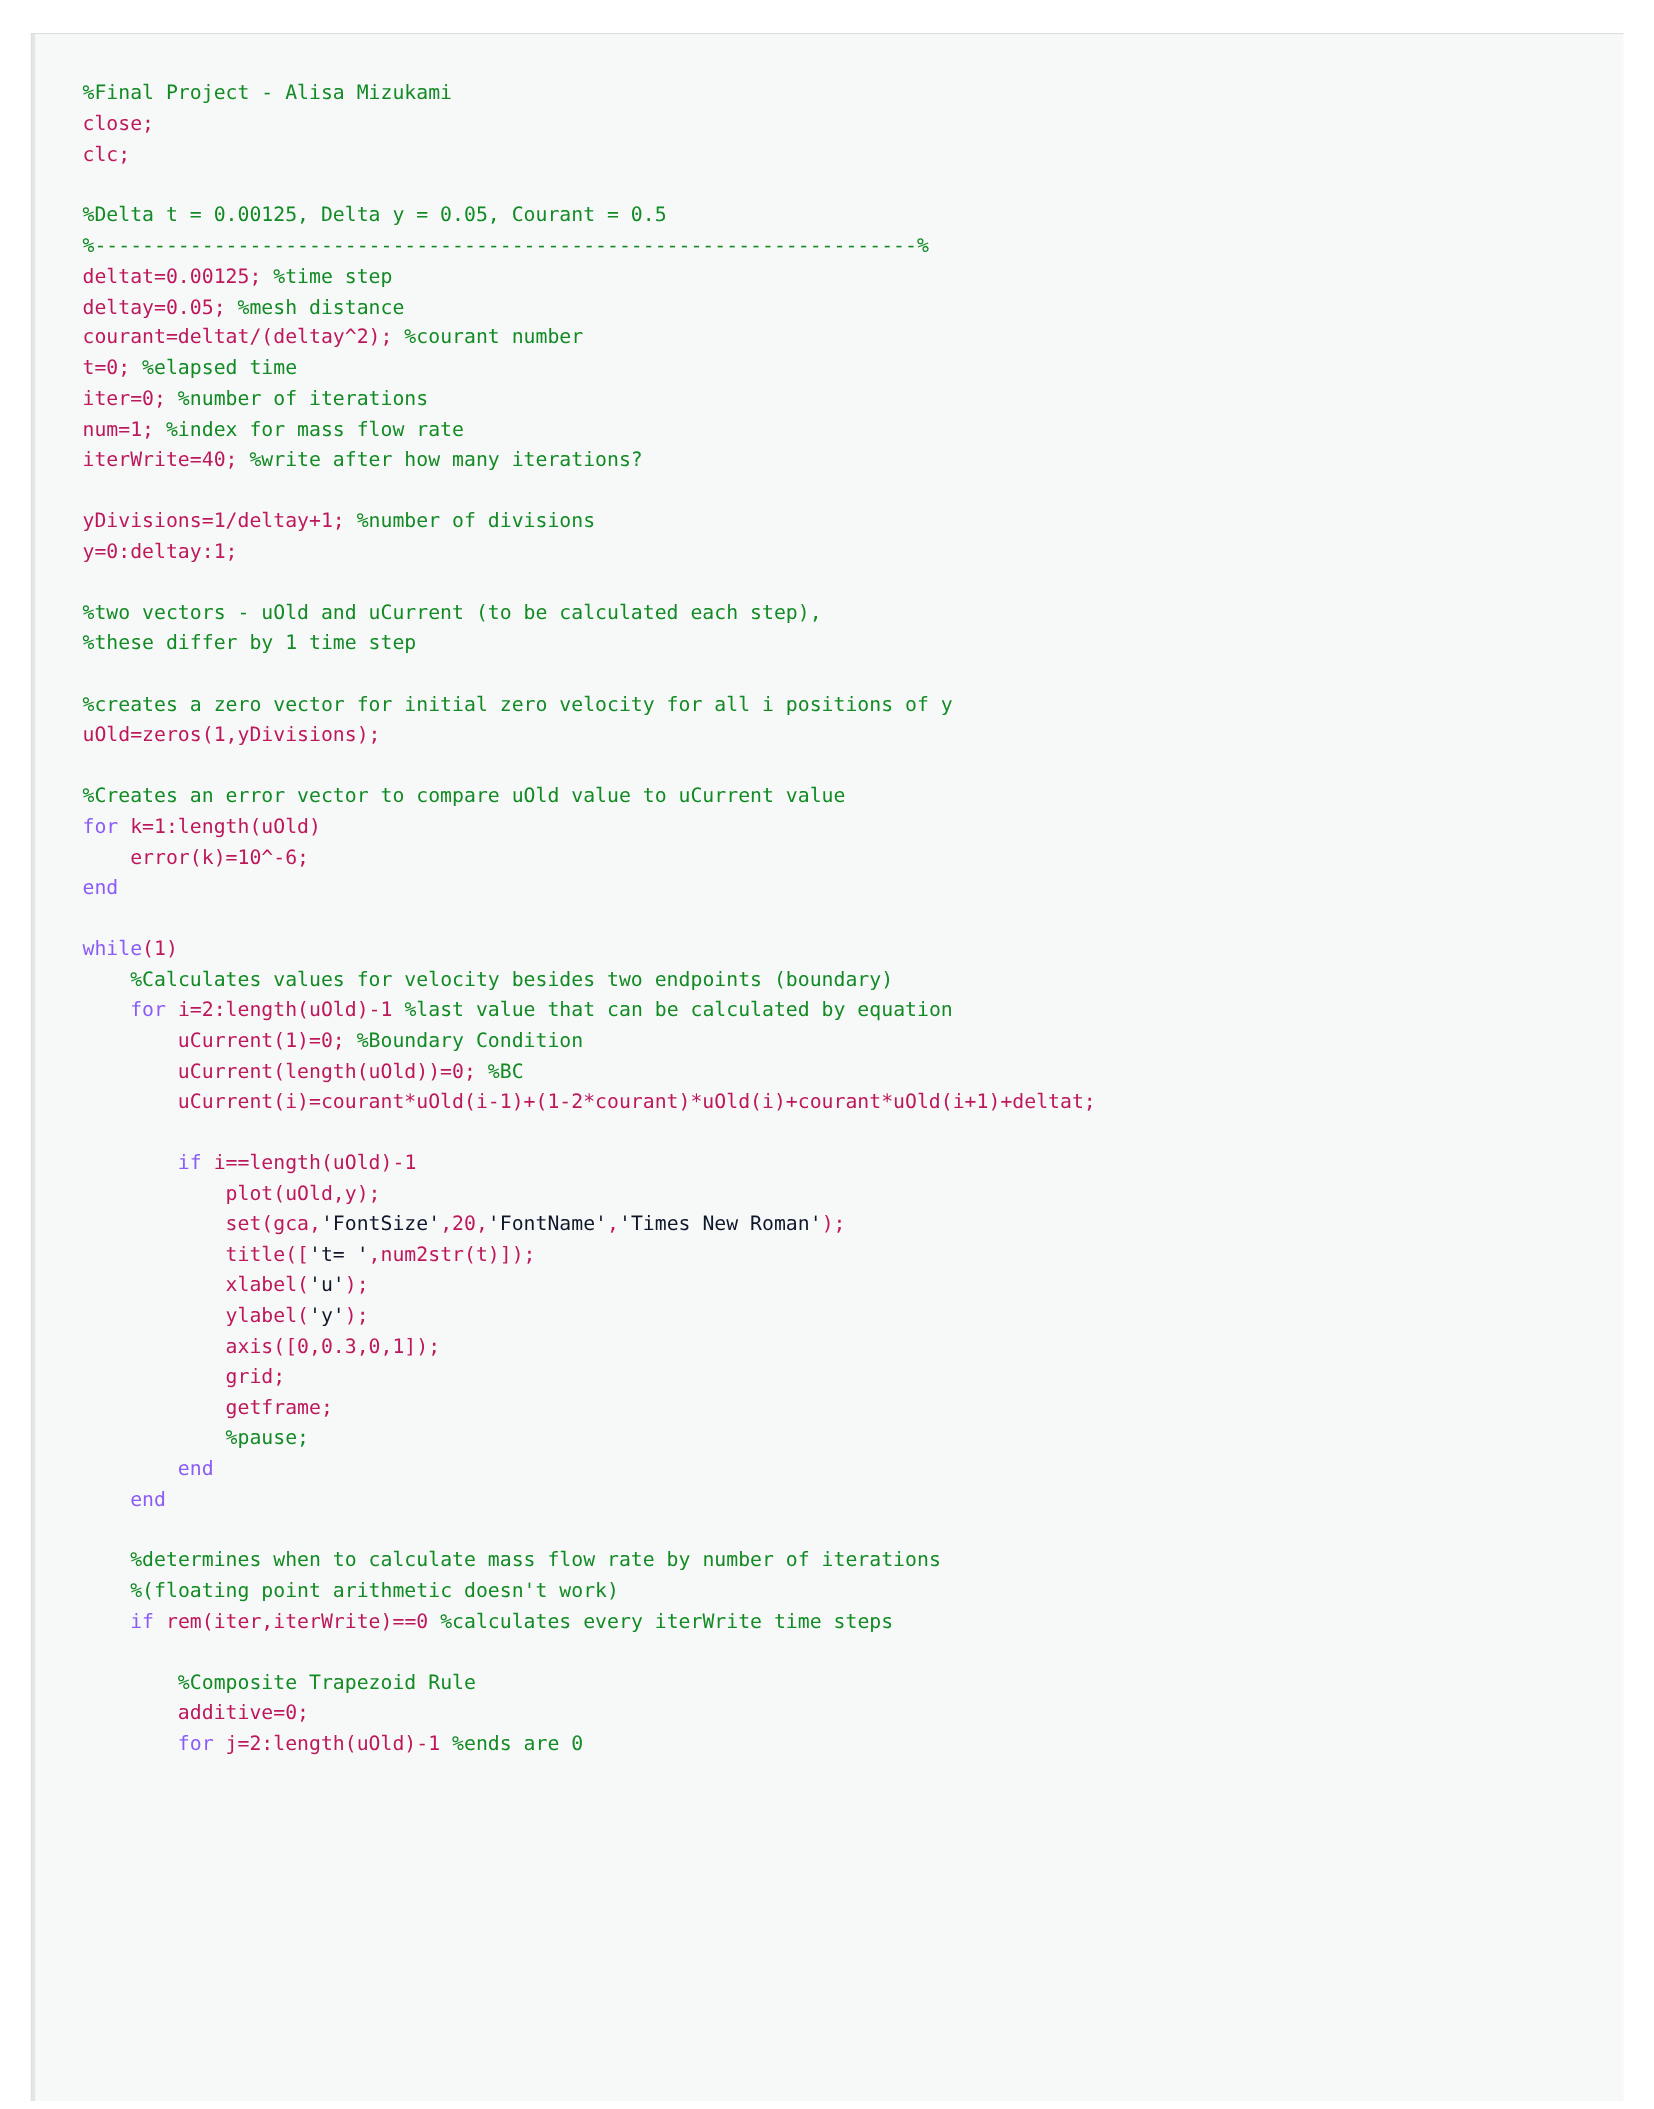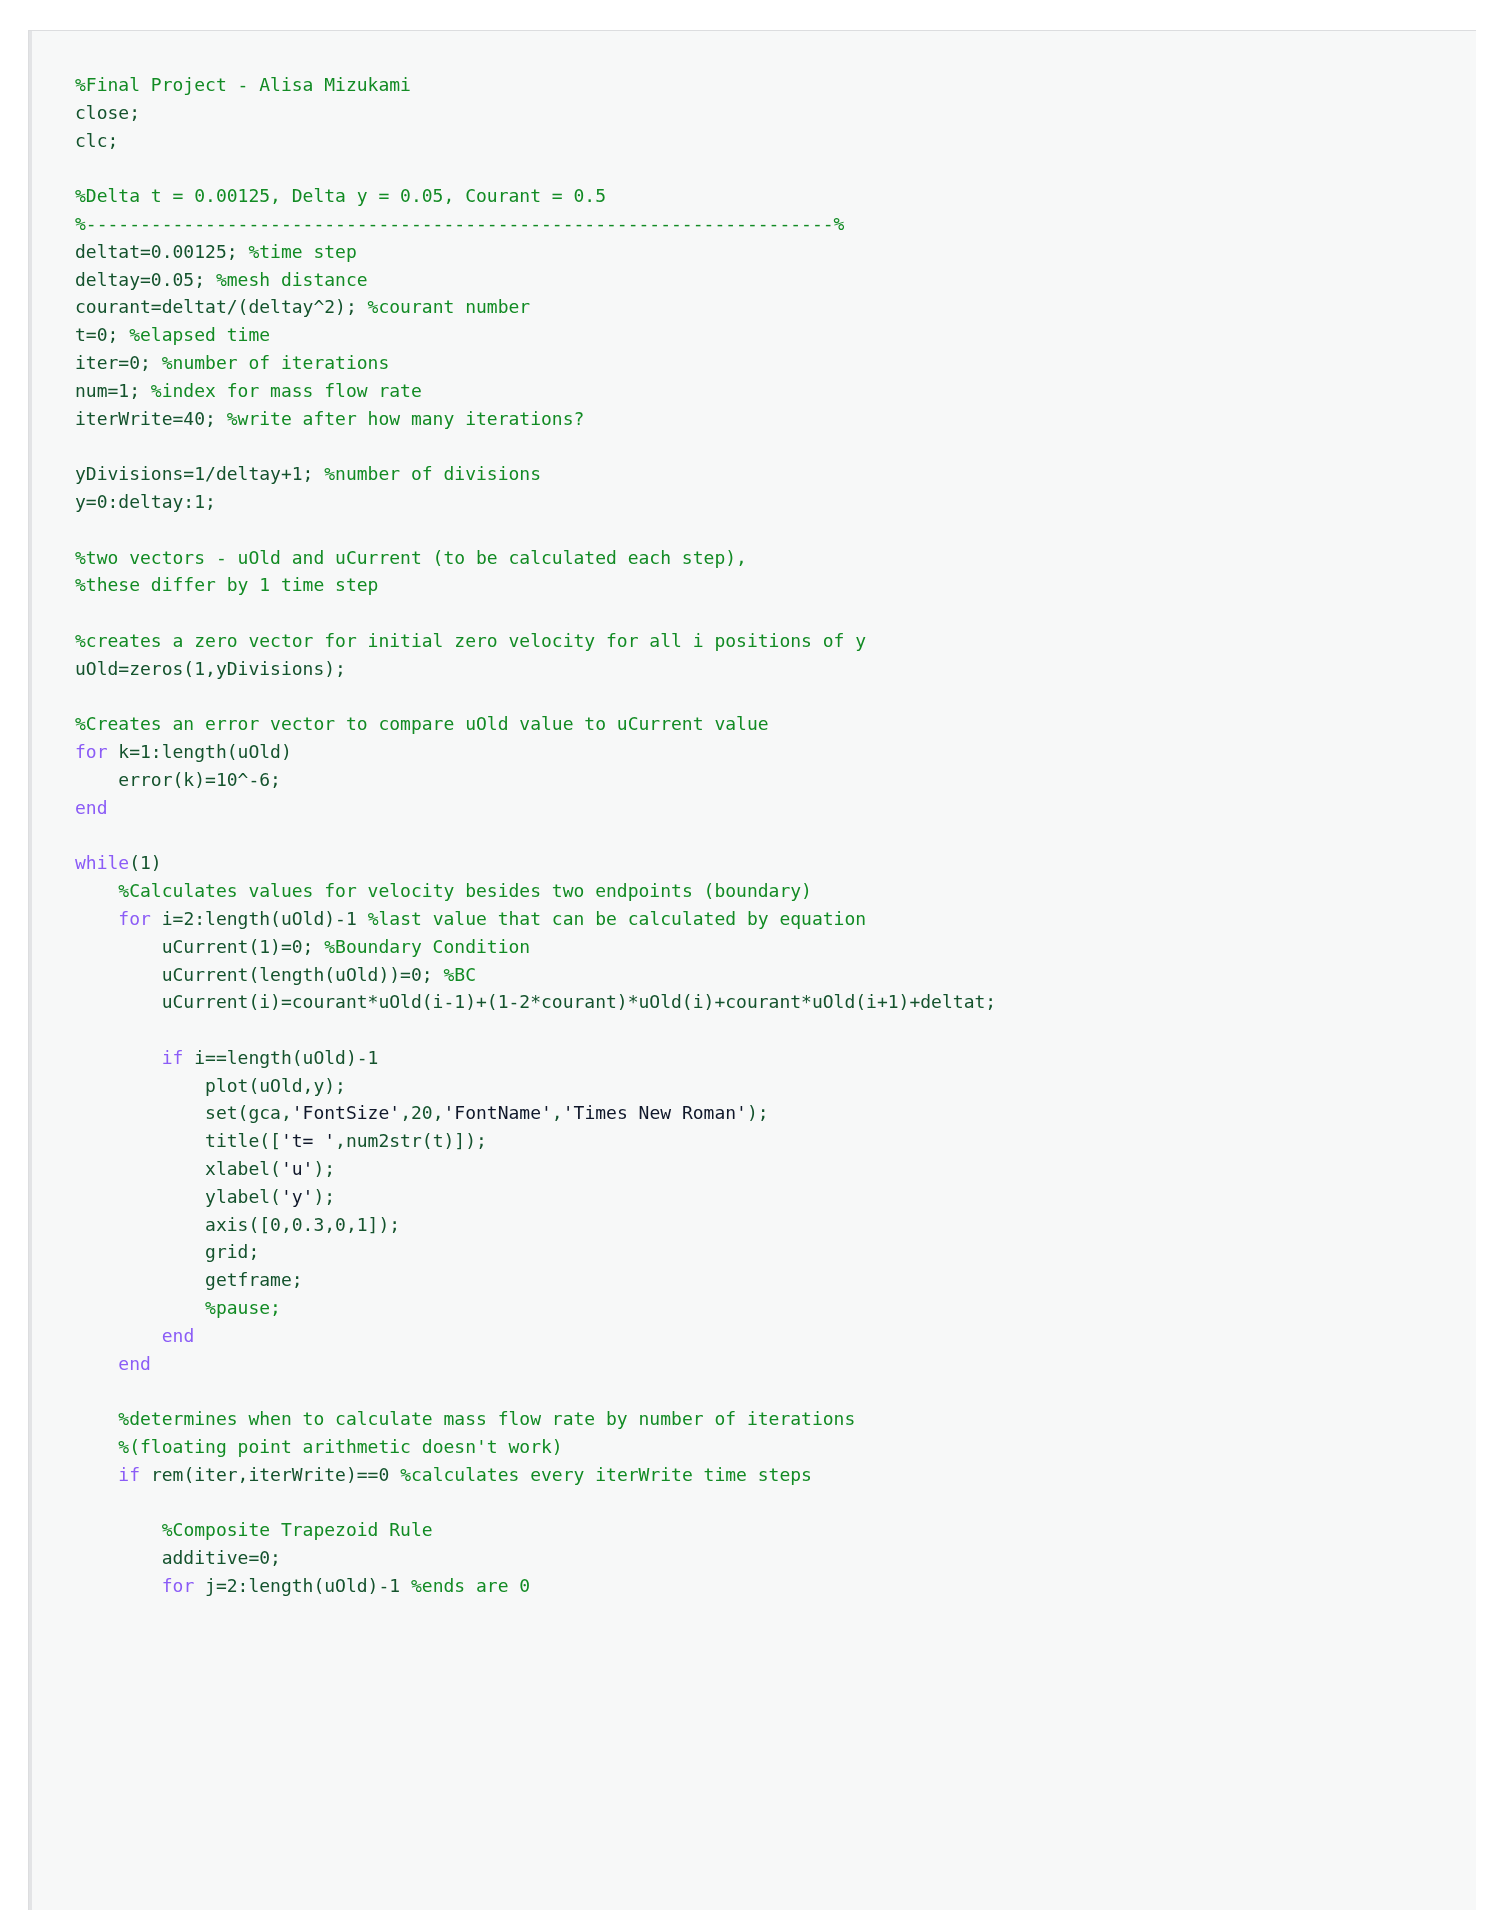--- a/index.html
+++ b/index.html
@@ -48,21 +48,21 @@
     margin-left: 20px;
   }
   .ln {
     display: block;
     height: 27.8px;
     white-space: pre;
   }
   .cm { color: #128b24; }
   .kw { color: #8b5cf6; }
   .st { color: #0f172a; }
-  .pl { color: #14532d; }
+  .pl { color: #be185d; }
 </style>
 </head>
 <body style="background: rgb(255, 255, 255);">
 
 <div id="code-page" style="background: rgb(247, 248, 248); border-color: rgb(220, 221, 223);">
   <div id="gutter-line"></div>
   <pre id="code-block"><span class="ln"><span class="cm">%Final Project - Alisa Mizukami</span></span><span class="ln"><span class="pl">close;</span></span><span class="ln"><span class="pl">clc;</span></span><span class="ln">&nbsp;</span><span class="ln"><span class="cm">%Delta t = 0.00125, Delta y = 0.05, Courant = 0.5</span></span><span class="ln"><span class="cm">%---------------------------------------------------------------------%</span></span><span class="ln"><span class="pl">deltat=0.00125; </span><span class="cm">%time step</span></span><span class="ln"><span class="pl">deltay=0.05; </span><span class="cm">%mesh distance</span></span><span class="ln"><span class="pl">courant=deltat/(deltay^2); </span><span class="cm">%courant number</span></span><span class="ln"><span class="pl">t=0; </span><span class="cm">%elapsed time</span></span><span class="ln"><span class="pl">iter=0; </span><span class="cm">%number of iterations</span></span><span class="ln"><span class="pl">num=1; </span><span class="cm">%index for mass flow rate</span></span><span class="ln"><span class="pl">iterWrite=40; </span><span class="cm">%write after how many iterations?</span></span><span class="ln">&nbsp;</span><span class="ln"><span class="pl">yDivisions=1/deltay+1; </span><span class="cm">%number of divisions</span></span><span class="ln"><span class="pl">y=0:deltay:1;</span></span><span class="ln">&nbsp;</span><span class="ln"><span class="cm">%two vectors - uOld and uCurrent (to be calculated each step),</span></span><span class="ln"><span class="cm">%these differ by 1 time step</span></span><span class="ln">&nbsp;</span><span class="ln"><span class="cm">%creates a zero vector for initial zero velocity for all i positions of y</span></span><span class="ln"><span class="pl">uOld=zeros(1,yDivisions);</span></span><span class="ln">&nbsp;</span><span class="ln"><span class="cm">%Creates an error vector to compare uOld value to uCurrent value</span></span><span class="ln"><span class="kw">for</span><span class="pl"> k=1:length(uOld)</span></span><span class="ln"><span class="pl">    error(k)=10^-6;</span></span><span class="ln"><span class="kw">end</span></span><span class="ln">&nbsp;</span><span class="ln"><span class="kw">while</span><span class="pl">(1)</span></span><span class="ln"><span class="pl">    </span><span class="cm">%Calculates values for velocity besides two endpoints (boundary)</span></span><span class="ln"><span class="pl">    </span><span class="kw">for</span><span class="pl"> i=2:length(uOld)-1 </span><span class="cm">%last value that can be calculated by equation</span></span><span class="ln"><span class="pl">        uCurrent(1)=0; </span><span class="cm">%Boundary Condition</span></span><span class="ln"><span class="pl">        uCurrent(length(uOld))=0; </span><span class="cm">%BC</span></span><span class="ln"><span class="pl">        uCurrent(i)=courant*uOld(i-1)+(1-2*courant)*uOld(i)+courant*uOld(i+1)+deltat;</span></span><span class="ln">&nbsp;</span><span class="ln"><span class="pl">        </span><span class="kw">if</span><span class="pl"> i==length(uOld)-1</span></span><span class="ln"><span class="pl">            plot(uOld,y);</span></span><span class="ln"><span class="pl">            set(gca,</span><span class="st">'FontSize'</span><span class="pl">,20,</span><span class="st">'FontName'</span><span class="pl">,</span><span class="st">'Times New Roman'</span><span class="pl">);</span></span><span class="ln"><span class="pl">            title([</span><span class="st">'t= '</span><span class="pl">,num2str(t)]);</span></span><span class="ln"><span class="pl">            xlabel(</span><span class="st">'u'</span><span class="pl">);</span></span><span class="ln"><span class="pl">            ylabel(</span><span class="st">'y'</span><span class="pl">);</span></span><span class="ln"><span class="pl">            axis([0,0.3,0,1]);</span></span><span class="ln"><span class="pl">            grid;</span></span><span class="ln"><span class="pl">            getframe;</span></span><span class="ln"><span class="pl">            </span><span class="cm">%pause;</span></span><span class="ln"><span class="pl">        </span><span class="kw">end</span></span><span class="ln"><span class="pl">    </span><span class="kw">end</span></span><span class="ln">&nbsp;</span><span class="ln"><span class="pl">    </span><span class="cm">%determines when to calculate mass flow rate by number of iterations</span></span><span class="ln"><span class="pl">    </span><span class="cm">%(floating point arithmetic doesn't work)</span></span><span class="ln"><span class="pl">    </span><span class="kw">if</span><span class="pl"> rem(iter,iterWrite)==0 </span><span class="cm">%calculates every iterWrite time steps</span></span><span class="ln">&nbsp;</span><span class="ln"><span class="pl">        </span><span class="cm">%Composite Trapezoid Rule</span></span><span class="ln"><span class="pl">        additive=0;</span></span><span class="ln"><span class="pl">        </span><span class="kw">for</span><span class="pl"> j=2:length(uOld)-1 </span><span class="cm">%ends are 0</span></span></pre>
 </div>
 
 </body></html>

